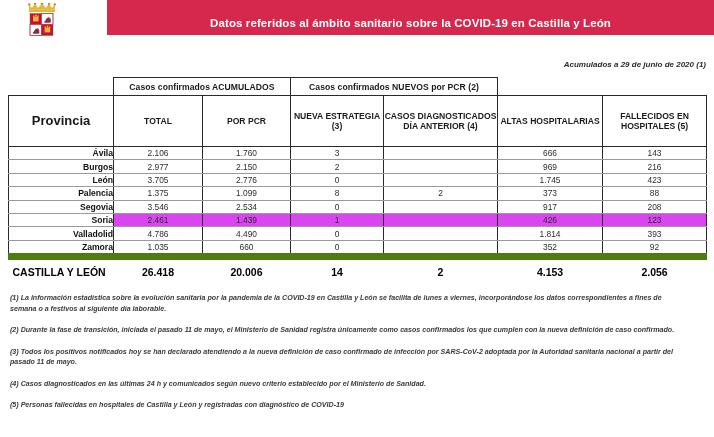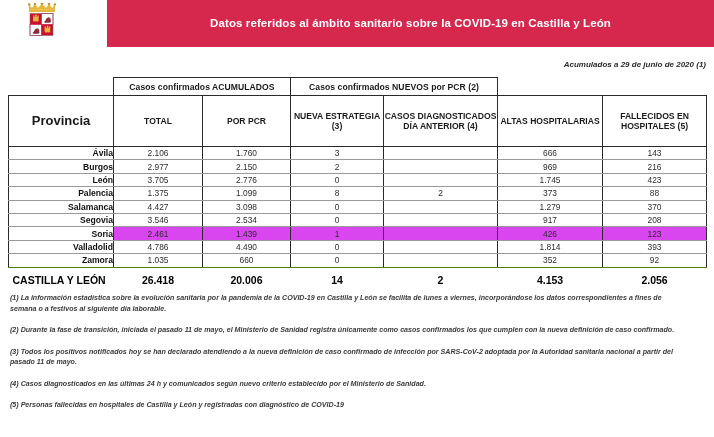--- a/index.html
+++ b/index.html
@@ -19,21 +19,21 @@
   
   #header {
     position: absolute;
     left: 0; top: 0;
     width: 714px;
     height: 48px;
   }
   #banner {
     position: absolute;
     left: 107px; top: 0;
-    width: 607px; height: 47px;
+    width: 607px; height: 35px;
     background: #d6284c;
   }
   #banner-title {
     position: absolute;
     left: 0; right: 0;
     top: 16px;
     text-align: center;
     color: #ffffff;
     font-size: 11.5px;
     font-weight: bold;
@@ -124,21 +124,21 @@
     border-bottom: 1px solid #9a9a9a;
   }
   tr.data-row td.prov-name {
     text-align: right;
     padding-left: 4px;
     font-weight: bold;
     color: #111111;
     font-size: 8.6px;
   }
   tr.data-row.first td { border-top: 1px solid #2a2a2a; }
-  tr.data-row.last td { border-bottom: 1px solid #4d7c0f; margin-left: 48px; }
+  tr.data-row.last td { border-bottom: 7px solid #4d7c0f; margin-left: 48px; }
   td.hl {
     background: #d946ef;
     color: #123c52;
   }
   tr.total-row td {
     border: none;
     height: 20px;
     font-weight: bold;
     font-size: 10.5px;
     color: #000000;
@@ -280,29 +280,20 @@
         <tr class="data-row">
           <td class="prov-name">Palencia</td>
           <td>1.375</td>
           <td>1.099</td>
           <td>8</td>
           <td>2</td>
           <td>373</td>
           <td>88</td>
         </tr>
         <tr class="data-row">
-          <td class="prov-name">Salamanca</td>
-          <td>4.427</td>
-          <td>3.098</td>
-          <td>0</td>
-          <td></td>
-          <td>1.279</td>
-          <td>370</td>
-        </tr>
-        <tr class="data-row">
           <td class="prov-name">Segovia</td>
           <td>3.546</td>
           <td>2.534</td>
           <td>0</td>
           <td></td>
           <td>917</td>
           <td>208</td>
         </tr>
         <tr class="data-row">
           <td class="prov-name">Soria</td>

